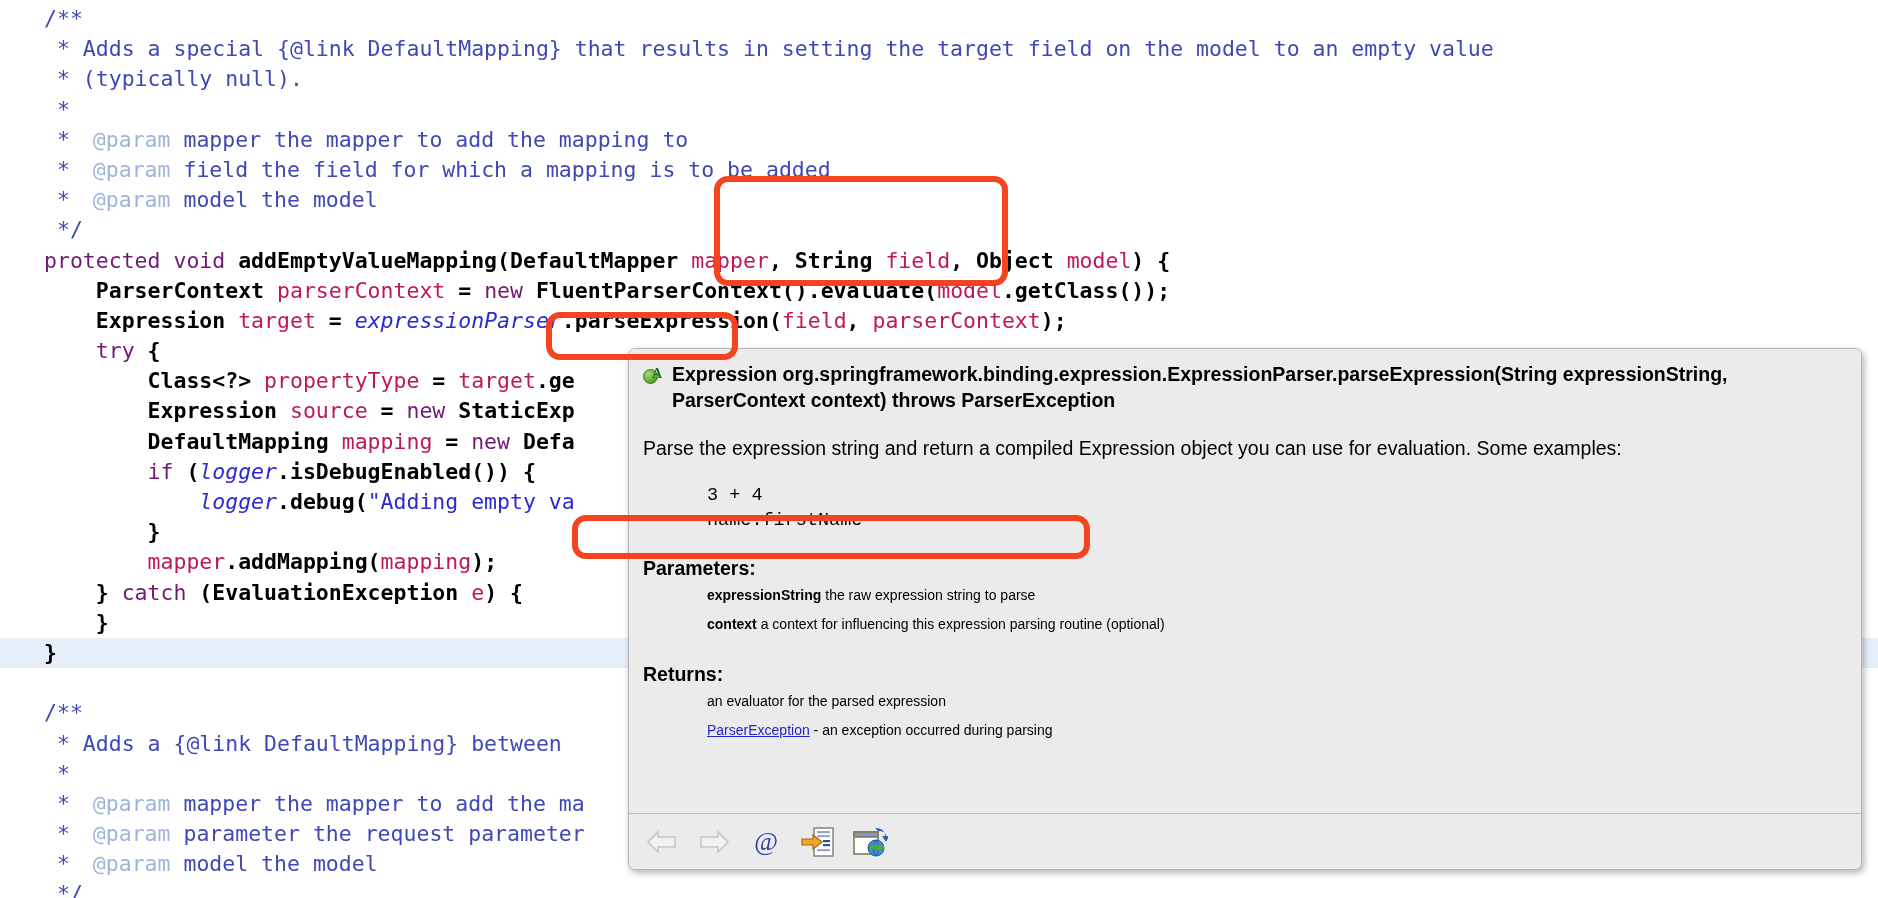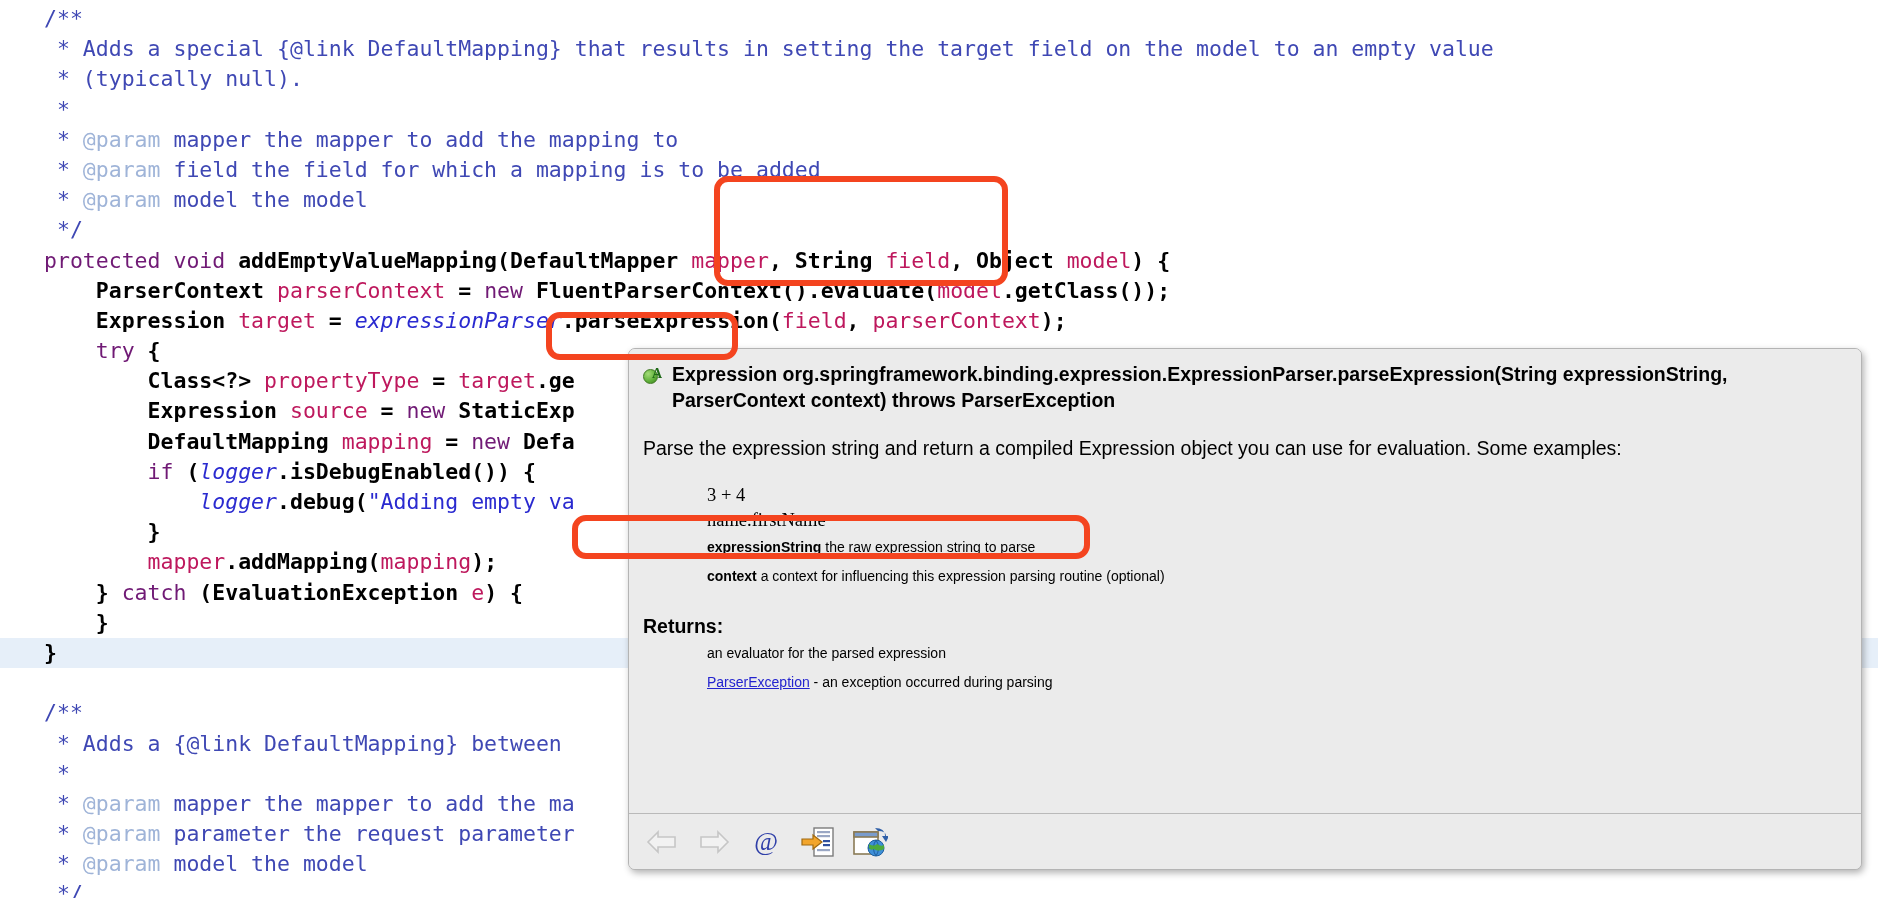--- a/index.html
+++ b/index.html
@@ -25,21 +25,21 @@
   #code-lines { position: absolute; left: 0; top: 4px; width: 100%; }
   .code-line {
     height: 30.2px; line-height: 30.2px;
     padding-left: 44px;
     white-space: pre;
   }
   .code-line.current { background: #e6eff9; }
 
   
   .tok-doc      { color: #3f48b4; }   
-  .tok-doctag   { color: #9fb4d8; }   
+  .tok-doctag   { color: #9fb4d8; margin-left: 10px; }   
   .tok-kw       { color: #701a75; }   
   .tok-plain    { color: #000000; font-weight: bold; }
   .tok-param    { color: #be185d; }   
   .tok-str      { color: #2a2ad0; }   
   .tok-field    { color: #2a2ad0; font-style: italic; }  
 
   
   #javadoc-popup {
     position: absolute;
     left: 628px; top: 348px;
@@ -74,21 +74,21 @@
   }
   .sig-icon .letter {
     position: absolute; left: 9px; top: -2px; font-size: 14px; font-weight: bold;
     color: #1f6a18; font-family: "Liberation Serif", serif;
   }
   .popup-sig-text { flex: 1 1 auto; }
 
   .popup-body { font-size: 19.5px; color: #000; line-height: 26px; }
   .popup-para { margin: 22px 0 0 0; }
   .popup-pre {
-    font-family: Liberation Serif, serif;
+    font-family: Liberation Mono, monospace;
     font-size: 18.5px; line-height: 25px;
     margin: 22px 0 0 64px; white-space: pre;
   }
   .popup-section-title { font-weight: bold; font-size: 19.5px; margin-top: 22px; }
   .popup-dd { margin-left: 64px; font-size: 14px; line-height: 29px; }
   .popup-dd b { font-weight: bold; }
   .popup-link { color: #2424cf; text-decoration: underline; }
 
   
   #popup-toolbar {
@@ -135,20 +135,21 @@
         <span class="popup-sig-text">Expression org.springframework.binding.expression.ExpressionParser.parseExpression(String expressionString, ParserContext context) throws ParserException</span>
       </div>
 
       <div class="popup-body">
 
         <div class="popup-para">Parse the expression string and return a compiled Expression object you can use for evaluation. Some examples:</div>
 
         <div class="popup-pre">3 + 4
 name.firstName</div>
 
+        <div class="popup-section-title">Parameters:</div>
 
         <div class="popup-dd">
           <b>expressionString</b>
           <span>the raw expression string to parse</span>
         </div>
         <div class="popup-dd">
           <b>context</b>
           <span>a context for influencing this expression parsing routine (optional)</span>
         </div>
 

